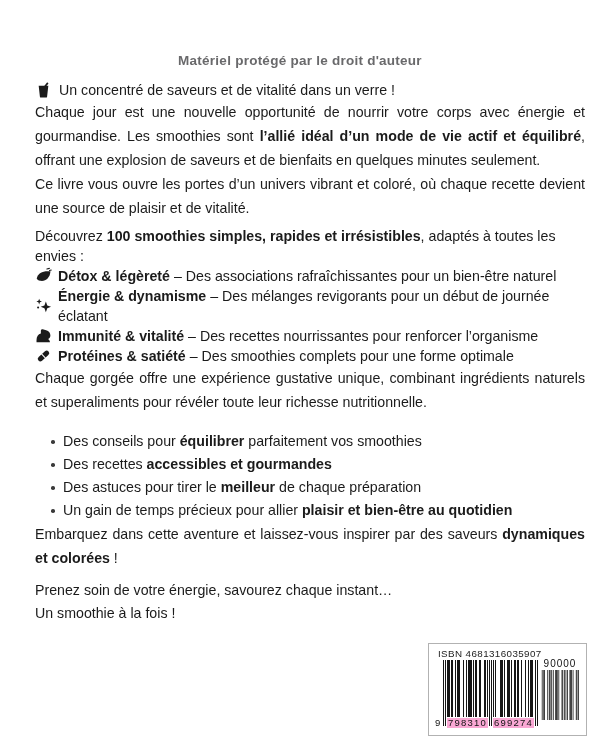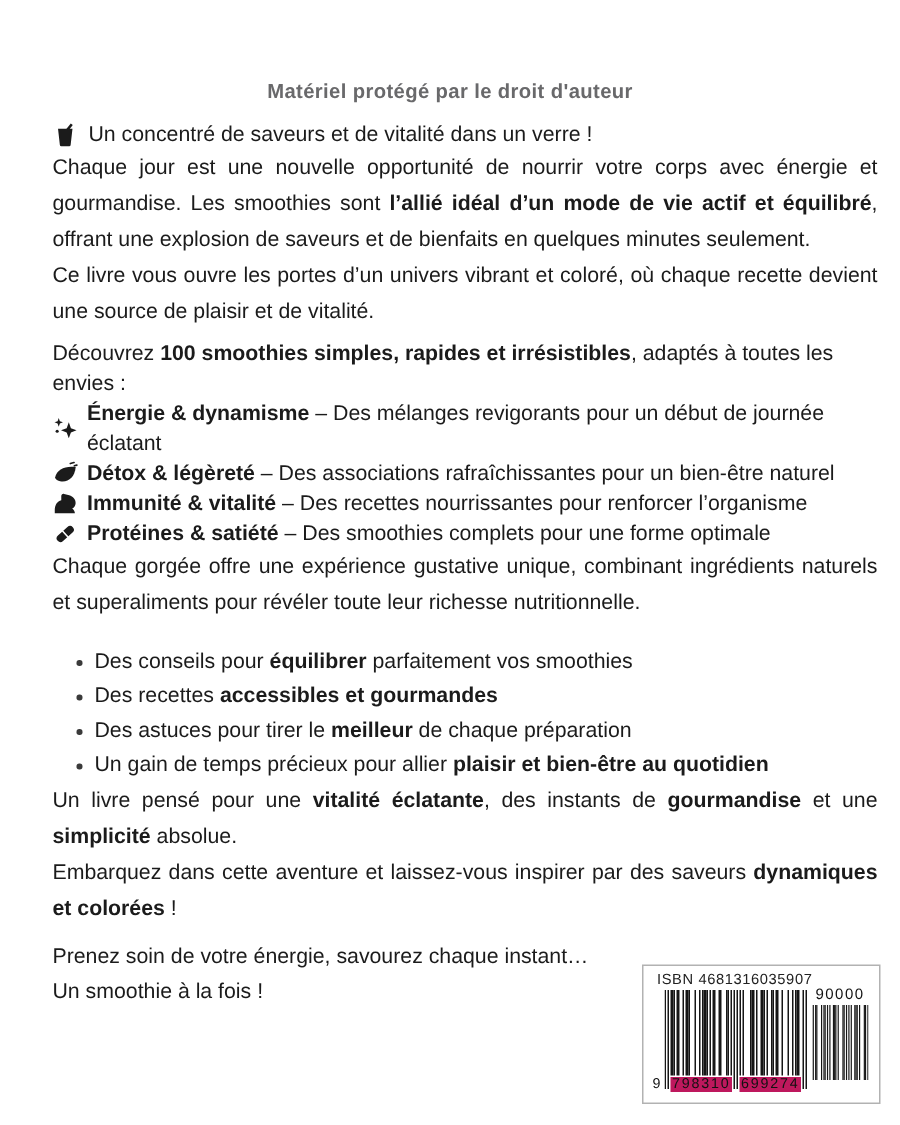--- a/index.html
+++ b/index.html
@@ -45,21 +45,21 @@
     border:1px solid #b2b2b2;background:#fff;
   }
   .isbn-label{
     position:absolute;top:4px;left:9px;
     font-size:9.8px;letter-spacing:.4px;color:#222;white-space:nowrap;
   }
   .main-code{position:absolute;left:14px;top:16px;width:95px;height:66px;}
   .main-code svg{position:absolute;left:0;top:0;}
   .bc-num{
     position:absolute;bottom:-2px;font-size:9.5px;line-height:10px;
-    color:#111;background:#be185d;letter-spacing:1.2px;padding:0 1px;white-space:nowrap;
+    color:#111;background:#f9a8d4;letter-spacing:1.2px;padding:0 1px;white-space:nowrap;
   }
   .bc-first{left:-9px;background:transparent;letter-spacing:0;}
   .bc-g1{left:4px;}
   .bc-g2{left:50px;}
   .supp-code{position:absolute;right:7px;top:14px;width:38px;text-align:center;}
   .supp-label{font-size:10px;letter-spacing:1px;color:#111;line-height:11px;margin-bottom:1px;}
   .supp-code svg{display:block;}
 </style>
 </head>
 <body>
@@ -80,36 +80,36 @@
 
   <p class="just p1"><span>Chaque jour est une nouvelle opportunité de nourrir votre corps avec énergie et gourmandise. Les smoothies sont </span><span class="b">l’allié idéal d’un mode de vie actif et équilibré</span><span>, offrant une explosion de saveurs et de bienfaits en quelques minutes seulement.</span></p>
 
   <p class="just p2"><span>Ce livre vous ouvre les portes d’un univers vibrant et coloré, où chaque recette devient une source de plaisir et de vitalité.</span></p>
 
   <p class="p3"><span>Découvrez </span><span class="b">100 smoothies simples, rapides et irrésistibles</span><span>, adaptés à toutes les envies :</span></p>
 
   <div class="features">
     <div class="feature">
       <span class="icon">
+        <svg width="17" height="18" viewBox="0 0 18 18" xmlns="http://www.w3.org/2000/svg">
+          <path fill="#1b1b1b" d="M1.8 11.6 C3.2 5.6 8.8 3.2 16.4 4.1 C15.7 11.6 10.9 15.1 5.4 14.1 C3.7 13.7 2.3 12.9 1.8 11.6 Z"></path>
+          <path d="M12.6 1.6 L15.2 0.9 M15.4 3.2 L17.2 2.7" stroke="#1b1b1b" stroke-width="1.2" stroke-linecap="round" fill="none"></path>
+        </svg>
+      </span>
+      <span><span class="b">Détox &amp; légèreté</span><span> – Des associations rafraîchissantes pour un bien-être naturel</span></span>
+    </div>
+    <div class="feature">
+      <span class="icon">
         <svg width="17" height="18" viewBox="0 0 18 18" fill="#1b1b1b" xmlns="http://www.w3.org/2000/svg">
           <path d="M11.5 4.2 L13 8.4 L17 9.9 L13 11.4 L11.5 15.6 L10 11.4 L6 9.9 L10 8.4 Z"></path>
           <path d="M4.4 1.2 L5.2 3.5 L7.4 4.3 L5.2 5.1 L4.4 7.4 L3.6 5.1 L1.4 4.3 L3.6 3.5 Z"></path>
           <circle cx="3.3" cy="10.6" r="1.1"></circle>
         </svg>
       </span>
       <span><span class="b">Énergie &amp; dynamisme</span><span> – Des mélanges revigorants pour un début de journée éclatant</span></span>
-    </div>
-    <div class="feature">
-      <span class="icon">
-        <svg width="17" height="18" viewBox="0 0 18 18" xmlns="http://www.w3.org/2000/svg">
-          <path fill="#1b1b1b" d="M1.8 11.6 C3.2 5.6 8.8 3.2 16.4 4.1 C15.7 11.6 10.9 15.1 5.4 14.1 C3.7 13.7 2.3 12.9 1.8 11.6 Z"></path>
-          <path d="M12.6 1.6 L15.2 0.9 M15.4 3.2 L17.2 2.7" stroke="#1b1b1b" stroke-width="1.2" stroke-linecap="round" fill="none"></path>
-        </svg>
-      </span>
-      <span><span class="b">Détox &amp; légèreté</span><span> – Des associations rafraîchissantes pour un bien-être naturel</span></span>
     </div>
     <div class="feature">
       <span class="icon">
         <svg width="17" height="18" viewBox="0 0 18 18" fill="#1b1b1b" xmlns="http://www.w3.org/2000/svg">
           <path d="M1.6 15.6 L1.6 13.4 C1.6 9.6 3.3 7.0 6.2 6.3 L6.2 3.5 C6.2 2.4 7.1 1.6 8.2 1.9 L11.8 2.9 C14.7 3.7 16.5 6.0 16.3 8.7 C16.2 10.3 15.3 11.6 13.9 12.2 C15.1 13.1 15.8 14.3 15.8 15.6 Z"></path>
         </svg>
       </span>
       <span><span class="b">Immunité &amp; vitalité</span><span> – Des recettes nourrissantes pour renforcer l’organisme</span></span>
     </div>
     <div class="feature">
@@ -127,21 +127,20 @@
 
   <p class="just p4"><span>Chaque gorgée offre une expérience gustative unique, combinant ingrédients naturels et superaliments pour révéler toute leur richesse nutritionnelle.</span></p>
 
   <div class="benefits">
     <div class="benefit"><span>Des conseils pour </span><span class="b">équilibrer</span><span> parfaitement vos smoothies</span></div>
     <div class="benefit"><span>Des recettes </span><span class="b">accessibles et gourmandes</span></div>
     <div class="benefit"><span>Des astuces pour tirer le </span><span class="b">meilleur</span><span> de chaque préparation</span></div>
     <div class="benefit"><span>Un gain de temps précieux pour allier </span><span class="b">plaisir et bien-être au quotidien</span></div>
   </div>
 
-  <p class="just p5a"><span>Un livre pensé pour une </span><span class="b">vitalité éclatante</span><span>, des instants de </span><span class="b">gourmandise</span><span> et une </span><span class="b">simplicité</span><span> absolue.</span></p>
   <p class="just p5b"><span>Embarquez dans cette aventure et laissez-vous inspirer par des saveurs </span><span class="b">dynamiques et colorées</span><span> !</span></p>
 
   <div class="p6">
     <div><span>Prenez soin de votre énergie, savourez chaque instant…</span></div>
     <div><span>Un smoothie à la fois !</span></div>
   </div>
 
 </div>
 
 <div class="barcode-box">

